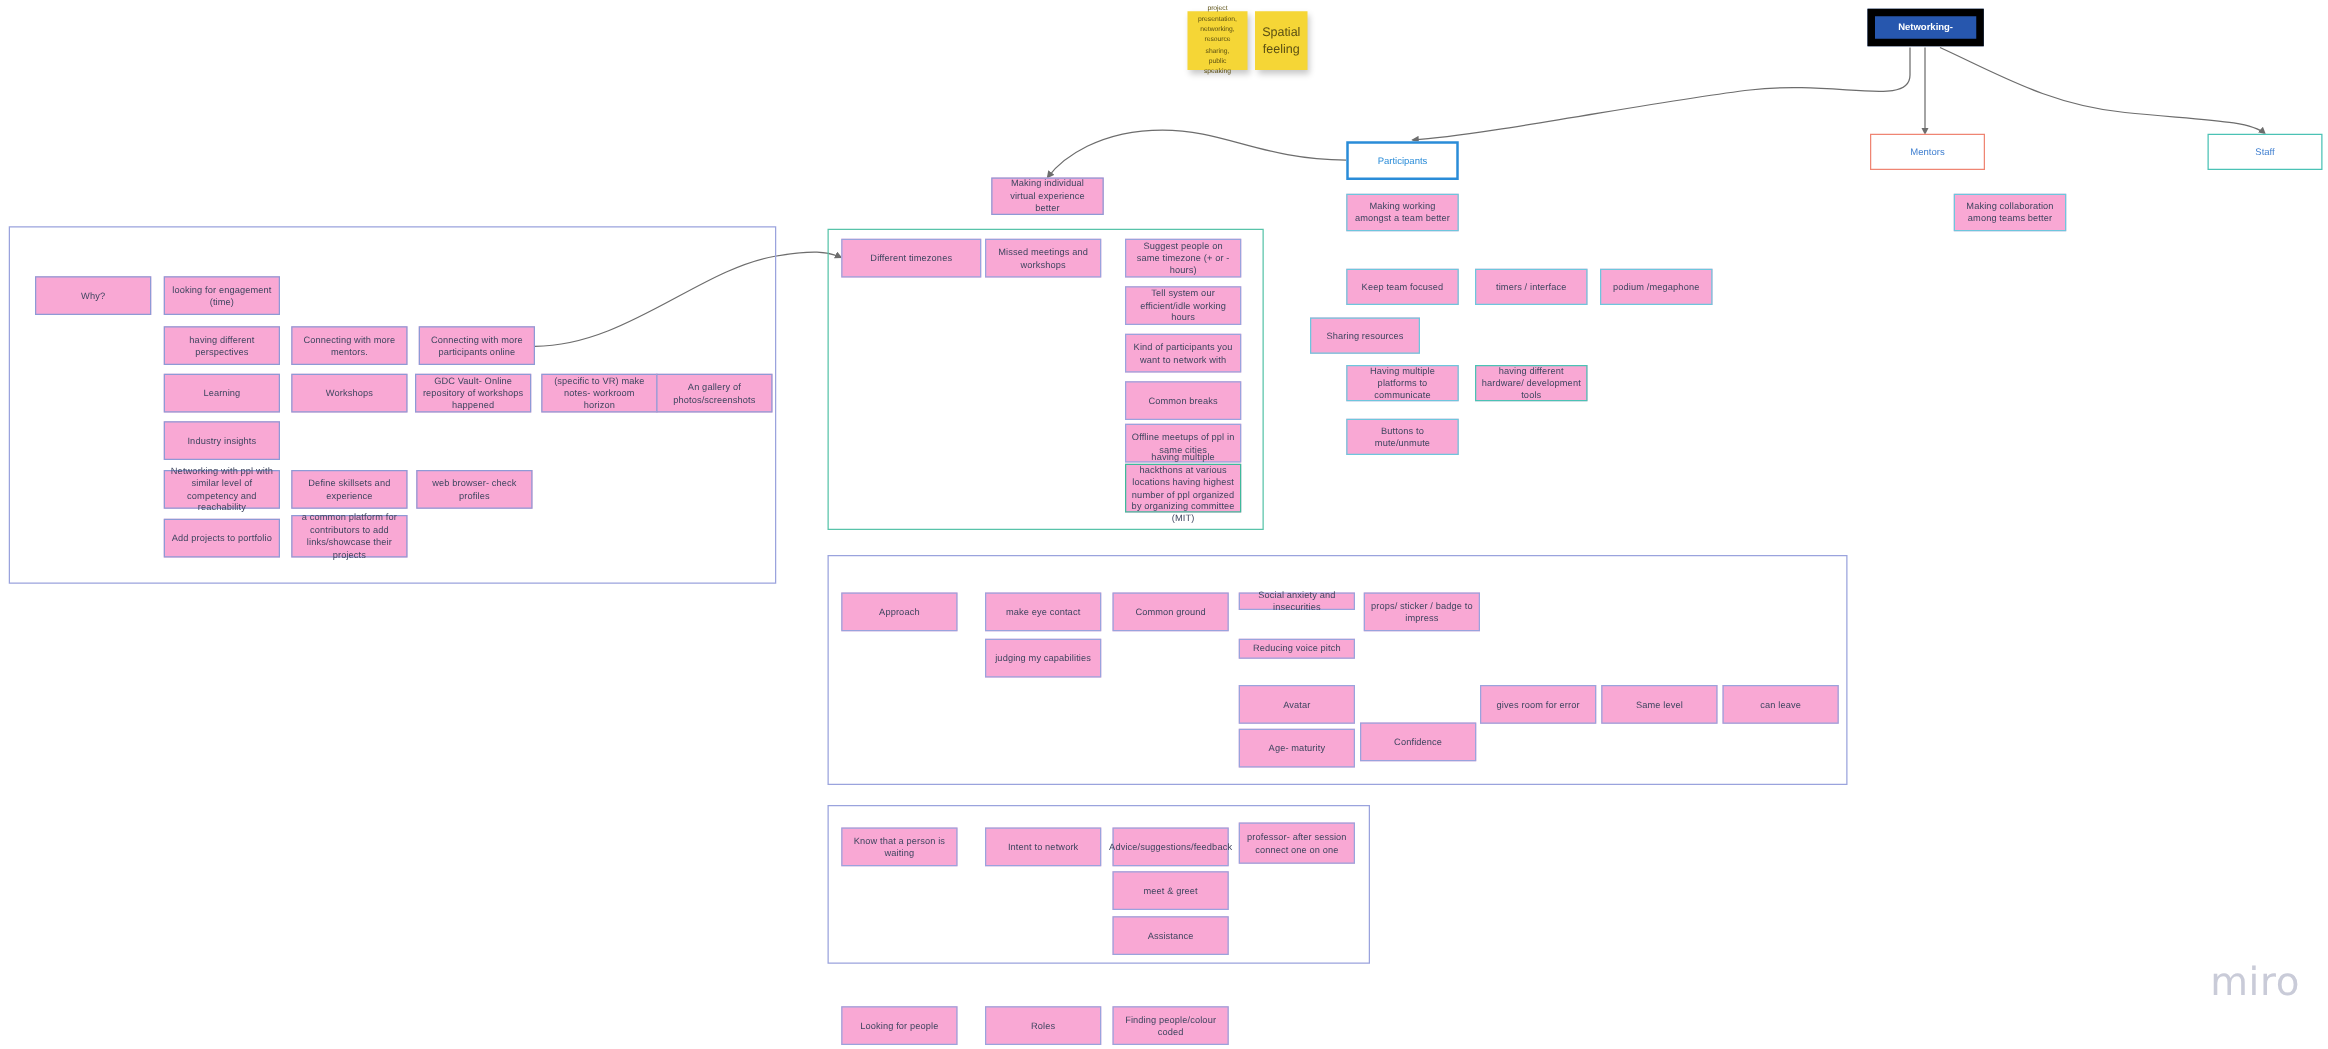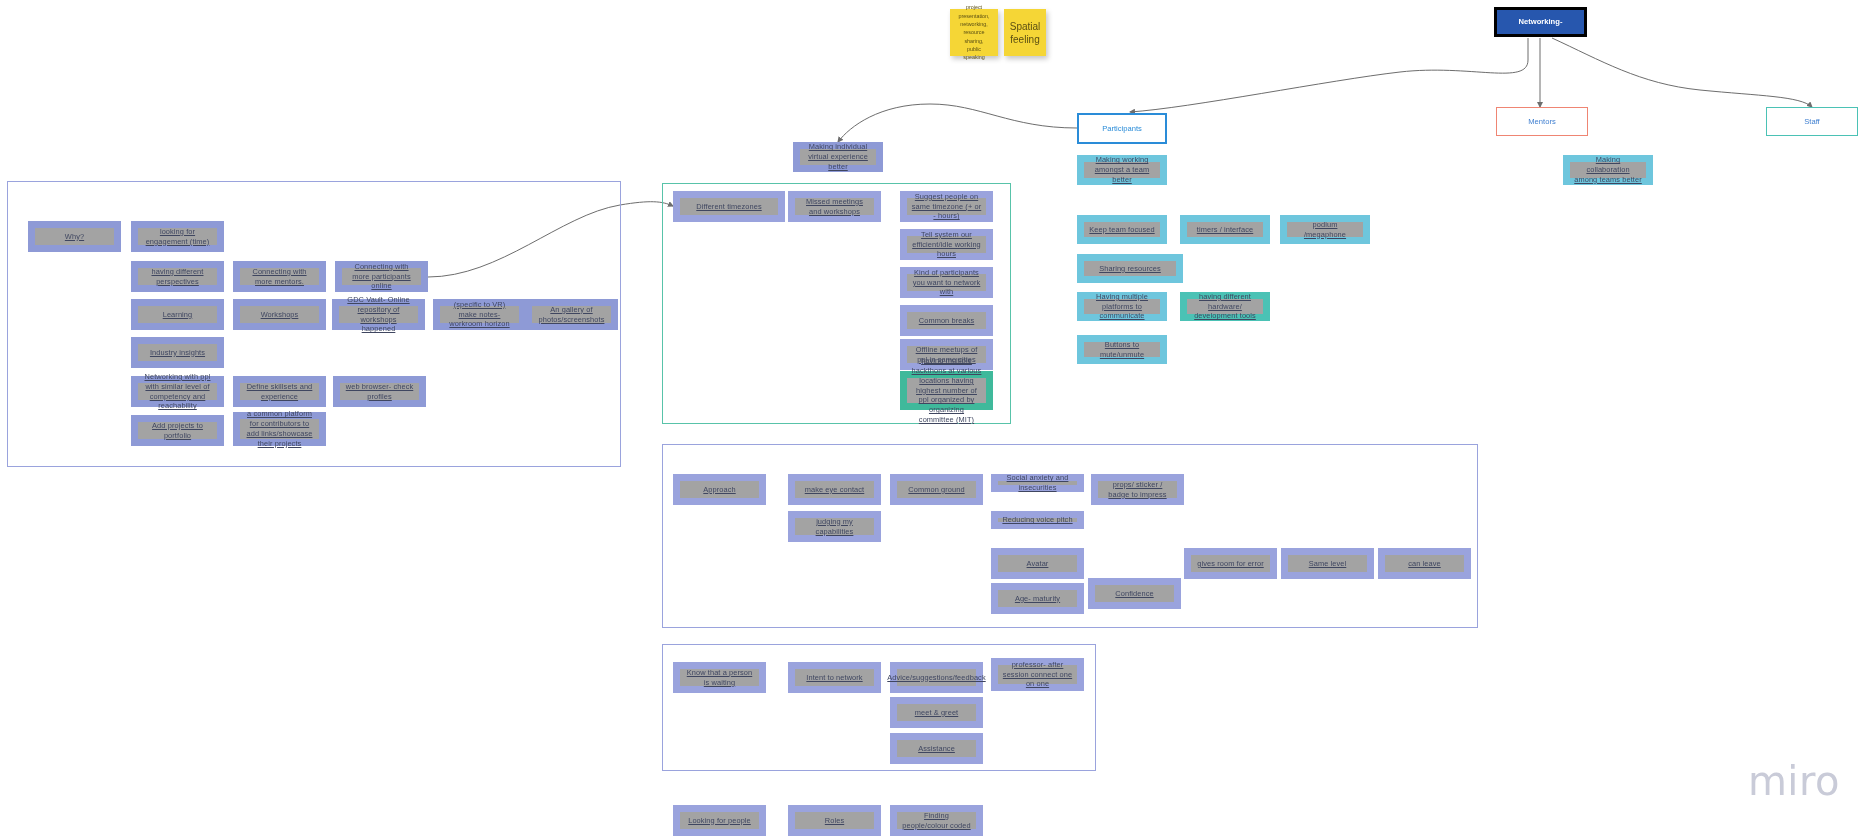--- a/index.html
+++ b/index.html
@@ -8,44 +8,43 @@
     width:1862px;height:839px;position:relative;overflow:hidden;
     font-family:"Liberation Sans","DejaVu Sans",sans-serif;
     -webkit-font-smoothing:antialiased;
   }
   #board{position:absolute;inset:0;}
 
   
   .node{
     position:absolute;box-sizing:border-box;
     display:flex;align-items:center;justify-content:center;
-    text-align:center;background:#a3a3a3;
+    text-align:center;background:#f9a8d4;
     font-size:7.4px;line-height:1.32;color:#3c4257;
-    padding:2px 4px;border:7px solid #14b8a6;
+    padding:2px 4px;border:1px solid #14b8a6;
     letter-spacing:.1px;
-    text-decoration:underline;
   }
   .node.blue    {border-color:#8e9ad6;color:#3f4660;}
   .node.bluemid {border-color:#9aa3dd;color:#3f4660;}
   .node.teal    {border-color:#6ec6dd;color:#3f4660;}
   .node.teal2   {border-color:#4bc2b5;color:#3f4660;}
   .node.green   {border-color:#3fb99b;color:#3f4660;}
 
   
   .frame{position:absolute;box-sizing:border-box;background:transparent;}
   .frame.blue {border:1px solid #9aa3dd;}
   .frame.green{border:1px solid #58c3a9;}
 
   
   .hdr{
     position:absolute;box-sizing:border-box;display:flex;
     align-items:center;justify-content:center;text-align:center;
     font-size:7.6px;line-height:1.3;padding:2px 4px;background:#fff;
   }
-  .hdr.filled{background:#2757ae;color:#ffffff;border:3px solid #000000;font-weight:600;}
+  .hdr.filled{background:#2757ae;color:#ffffff;border:6px solid #000000;font-weight:600;}
   .hdr.sel{border:2px solid #2a8cd8;color:#2a8cd8;}
   .hdr.salmon{border:1px solid #ef8573;color:#3f7fd0;}
   .hdr.mint{border:1px solid #4bc2b5;color:#3f7fd0;}
 
   
   .sticky{
     position:absolute;box-sizing:border-box;
     background:#f5d636;
     box-shadow:2px 3px 5px rgba(0,0,0,.22);
     display:flex;align-items:center;justify-content:center;
@@ -55,21 +54,21 @@
   .sticky .txt{white-space:pre-line;}
   .sticky.s1{font-size:5.4px;line-height:1.55;}
   .sticky.s2{font-size:10px;line-height:1.3;}
 
   
   #wires{position:absolute;left:0;top:0;width:1862px;height:839px;pointer-events:none;}
 
   
   #miro{
     position:absolute;right:22px;bottom:35px;
-    font-size:40px;color:#c9cbd8;letter-spacing:.5px;
+    font-size:31px;color:#c9cbd8;letter-spacing:.5px;
     font-family:"DejaVu Sans",sans-serif;
   }
 </style>
 </head>
 <body>
 
 <div id="board">
 
   <svg id="wires" viewBox="0 0 1862 839" xmlns="http://www.w3.org/2000/svg">
     <defs>
@@ -141,21 +140,21 @@
       <div class="node bluemid" style="left: 788px; top: 191px; width: 93px; height: 31px;">Missed meetings and workshops</div>
       <div class="node bluemid" style="left: 900px; top: 191px; width: 93px; height: 31px;">Suggest people on same timezone (+ or - hours)</div>
       <div class="node bluemid" style="left: 900px; top: 229px; width: 93px; height: 31px;">Tell system our efficient/idle working hours</div>
       <div class="node bluemid" style="left: 900px; top: 267px; width: 93px; height: 31px;">Kind of participants you want to network with</div>
       <div class="node bluemid" style="left: 900px; top: 305px; width: 93px; height: 31px;">Common breaks</div>
       <div class="node bluemid" style="left: 900px; top: 339px; width: 93px; height: 31px;">Offline meetups of ppl in same cities</div>
       <div class="node green" style="left: 900px; top: 371px; width: 93px; height: 39px;">having multiple hackthons at various locations having highest number of ppl organized by organizing committee (MIT)</div>
       <div class="node teal" style="left: 1077px; top: 215px; width: 90px; height: 29px;">Keep team focused</div>
       <div class="node teal" style="left: 1180px; top: 215px; width: 90px; height: 29px;">timers / interface</div>
       <div class="node teal" style="left: 1280px; top: 215px; width: 90px; height: 29px;">podium /megaphone</div>
-      <div class="node teal" style="left: 1077px; top: 254px; width: 106px; height: 29px;">Sharing resources</div>
+      <div class="node teal" style="left: 1048px; top: 254px; width: 88px; height: 29px;">Sharing resources</div>
       <div class="node teal" style="left: 1077px; top: 292px; width: 90px; height: 29px;">Having multiple platforms to communicate</div>
       <div class="node teal2" style="left: 1180px; top: 292px; width: 90px; height: 29px;">having different hardware/ development tools</div>
       <div class="node teal" style="left: 1077px; top: 335px; width: 90px; height: 29px;">Buttons to mute/unmute</div>
       <div class="node bluemid" style="left: 673px; top: 474px; width: 93px; height: 31px;">Approach</div>
       <div class="node bluemid" style="left: 788px; top: 474px; width: 93px; height: 31px;">make eye contact</div>
       <div class="node bluemid" style="left: 890px; top: 474px; width: 93px; height: 31px;">Common ground</div>
       <div class="node bluemid" style="left: 991px; top: 474px; width: 93px; height: 14px;">Social anxiety and insecurities</div>
       <div class="node bluemid" style="left: 1091px; top: 474px; width: 93px; height: 31px;">props/ sticker / badge to impress</div>
       <div class="node bluemid" style="left: 788px; top: 511px; width: 93px; height: 31px;">judging my capabilities</div>
       <div class="node bluemid" style="left: 991px; top: 511px; width: 93px; height: 16px;">Reducing voice pitch</div>

